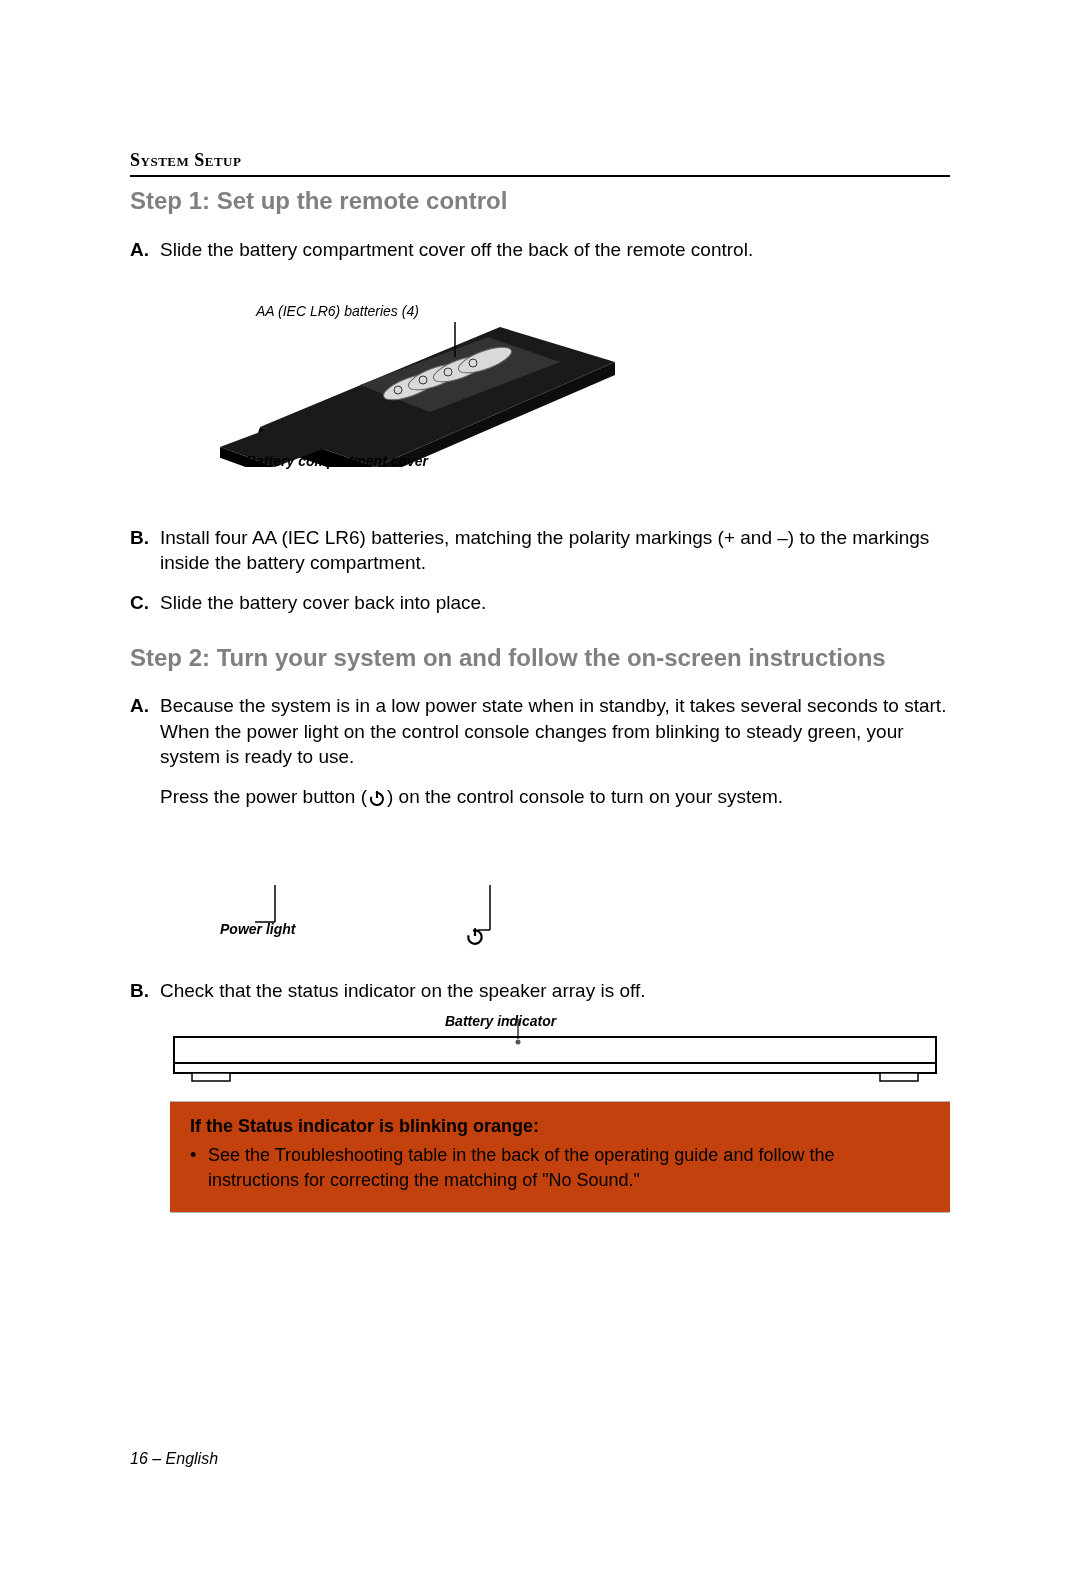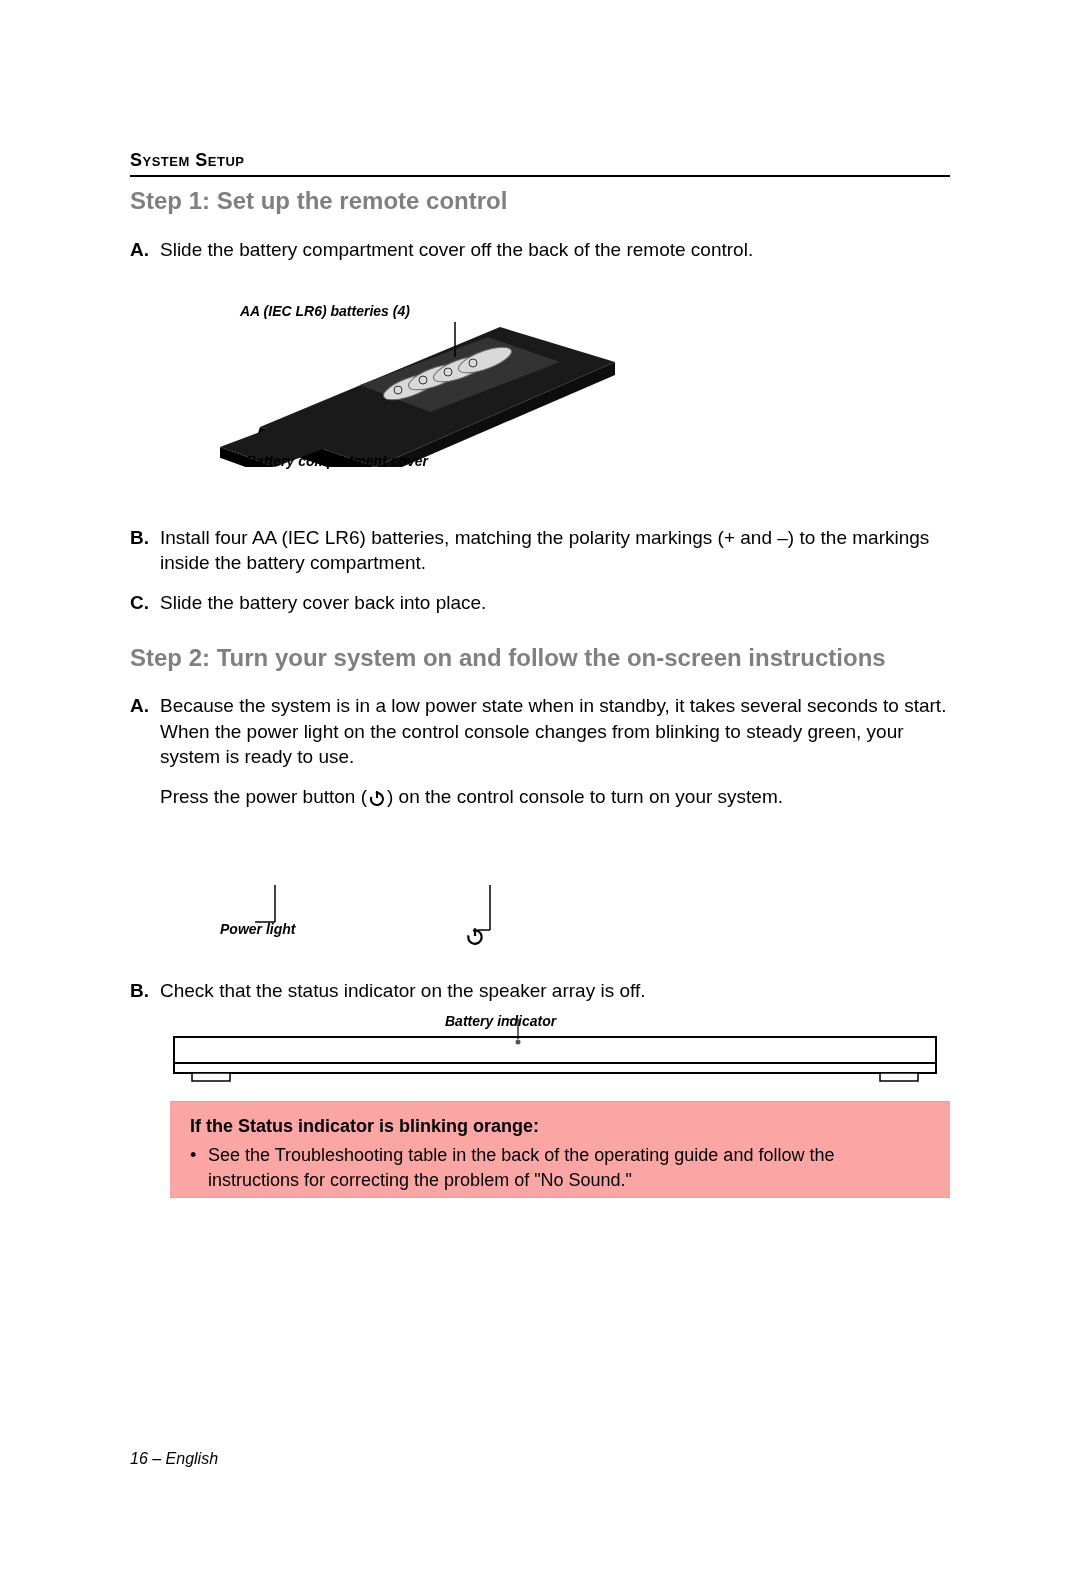--- a/index.html
+++ b/index.html
@@ -9,20 +9,21 @@
     width: 1080px;
     height: 1578px;
     padding: 150px 130px 0 130px;
   }
   .section-label {
     font-size: 18px;
     font-weight: bold;
     font-variant: small-caps;
     letter-spacing: 0.5px;
     margin-bottom: 4px;
+    font-family: Liberation Serif, serif;
   }
   .rule {
     border: none;
     border-top: 2px solid #000;
     margin-bottom: 10px;
   }
   h1.step-heading {
     font-size: 24px;
     font-weight: bold;
     color: #808080;
@@ -47,23 +48,23 @@
     height: 230px;
     margin: 10px 0 18px 40px;
   }
   .remote-body {
     position: absolute;
     left: 50px; top: 30px;
     width: 400px; height: 160px;
   }
   .label-batteries {
     position: absolute;
-    left: 70px; top: 26px;
-    font-size: 14px;
-    font-weight: bold;
+    left: 86px; top: 26px;
+    font-size: 14px;
+    font-weight: normal;
     font-style: italic;
   }
   .label-cover {
     position: absolute;
     left: 40px; top: 176px;
     font-size: 14px;
     font-weight: bold;
     font-style: italic;
     margin-left: 36px;
   }
@@ -98,22 +99,22 @@
   .label-status {
     position: absolute;
     left: 275px; top: -6px;
     font-size: 14px;
     font-weight: bold;
     font-style: italic;
   }
 
   
   .note-box {
-    background: #fca5a5;
-    padding: 14px 20px 1px 20px;
+    background: #c2410c;
+    padding: 14px 20px 16px 20px;
     margin-left: 40px;
     margin-top: 4px;
     border-top: 1px solid #b5b5b5;
     border-bottom: 1px solid #b5b5b5;
   }
   .note-box .note-heading {
     font-size: 18px;
     font-weight: bold;
     margin-bottom: 6px;
   }
@@ -267,19 +268,19 @@
       <circle cx="348" cy="23" r="2.5" fill="#555"></circle>
 
       <line x1="348" y1="0" x2="348" y2="20" stroke="#000" stroke-width="1.2"></line>
       <line x1="333" y1="0" x2="348" y2="0" stroke="#000" stroke-width="1.2"></line>
     </svg>
   </div>
 
   <div class="note-box">
     <div class="note-heading">If the Status indicator is blinking orange:</div>
     <ul>
-      <li>See the Troubleshooting table in the back of the operating guide and follow the instructions for correcting the problem of "No Sound."</li>
+      <li>See the Troubleshooting table in the back of the operating guide and follow the instructions for correcting the matching of "No Sound."</li>
     </ul>
   </div>
 
   <div class="footer">16 – English</div>
 
 </div>
 
 </body></html>

